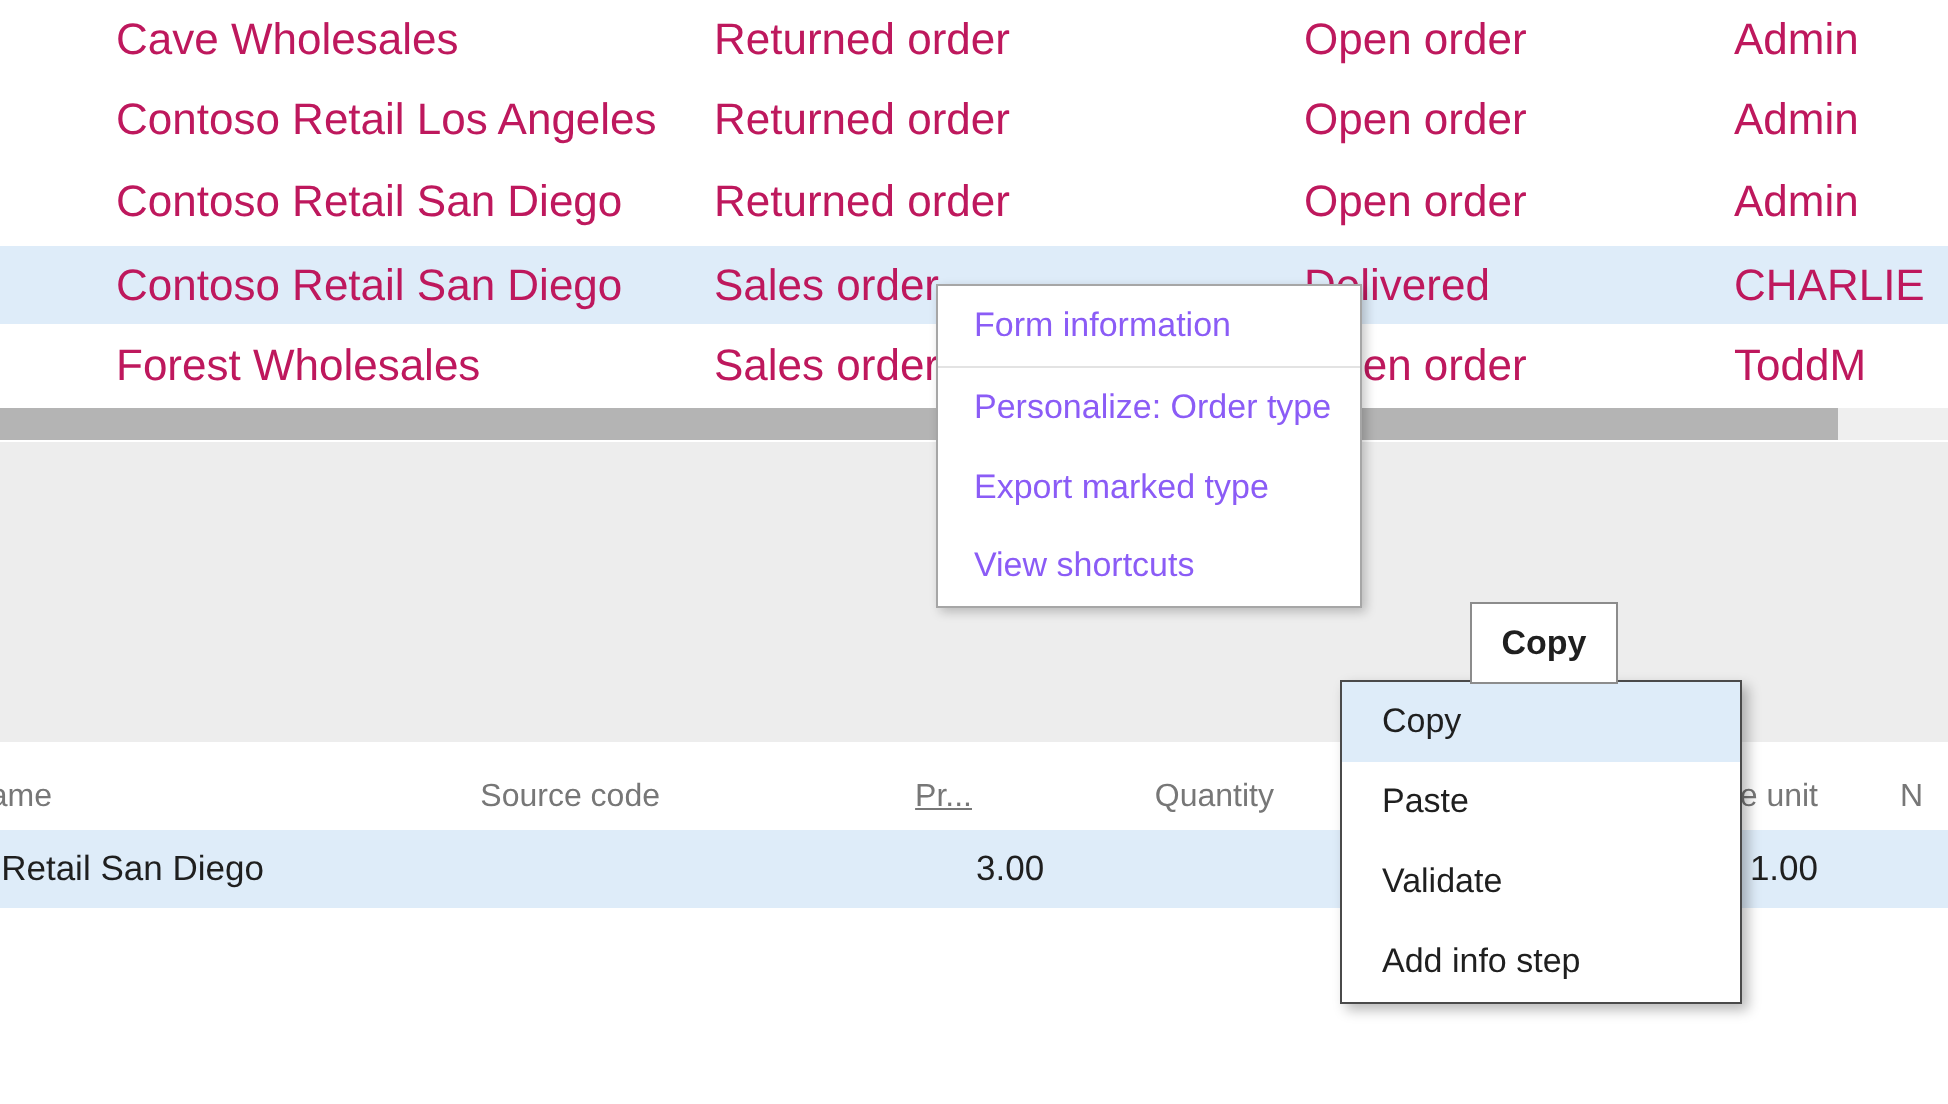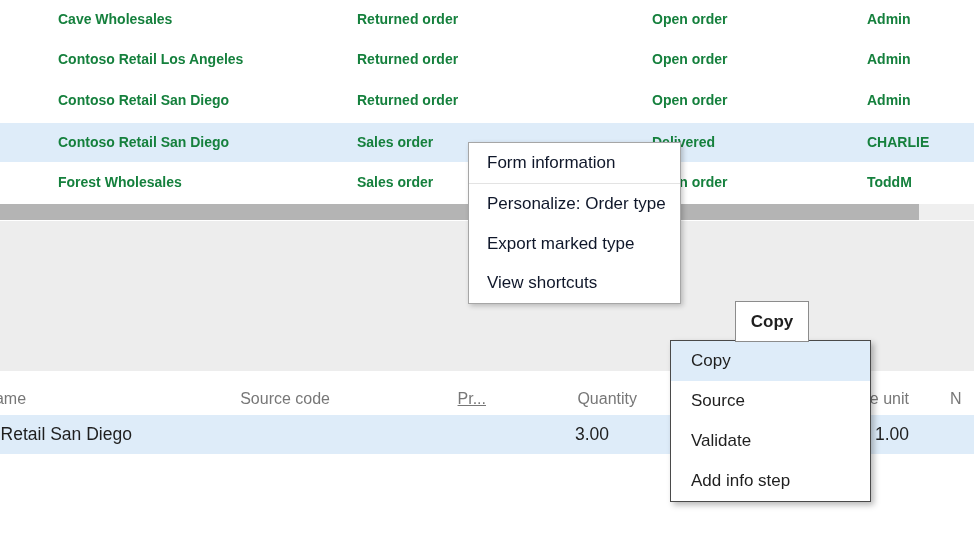--- a/index.html
+++ b/index.html
@@ -37,25 +37,24 @@
     display: block;
   }
   .grid-row.selected {
     background: #deecf9;
   }
   .cell {
     position: absolute;
     top: 0;
     height: 39px;
     line-height: 39px;
-    font-size: 14px;
-    color: #15803d;
-    white-space: nowrap;
-    overflow: hidden;
-    font-weight: bold;
+    font-size: 22px;
+    color: #be185d;
+    white-space: nowrap;
+    overflow: hidden;
   }
   .cell.c-name   { left: 58px;  width: 295px; }
   .cell.c-type   { left: 357px; width: 290px; }
   .cell.c-status { left: 652px; width: 205px; }
   .cell.c-user   { left: 867px; width: 107px; }
 
   
   #hscroll-track {
     position: absolute;
     left: 0; top: 204px;
@@ -136,39 +135,39 @@
     position: absolute;
     top: 0;
     height: 39px;
     line-height: 39px;
     font-size: 17.5px;
     color: #1f1f1f;
     white-space: nowrap;
     overflow: hidden;
   }
   .bcell.b-name { left: -14px; width: 250px; text-align: left; }
-  .bcell.b-qty  { left: 472px; width: 137px; text-align: right; }
+  .bcell.b-qty  { left: 488px; width: 137px; text-align: left; }
   .bcell.b-unit { left: 790px; width: 119px; text-align: right; }
 
   
   #menu-primary {
     position: absolute;
     left: 468px; top: 142px;
     width: 211px;
     background: #ffffff;
     border: 1px solid #a6a6a6;
     box-shadow: 2px 2px 5px rgba(0,0,0,0.22);
     z-index: 30;
   }
   #menu-primary .mi {
     height: 39.6px;
     line-height: 39.6px;
     padding-left: 18px;
     font-size: 17px;
-    color: #0f172a;
+    color: #8b5cf6;
     white-space: nowrap;
     overflow: hidden;
     cursor: default;
   }
   #menu-primary .mi.first { height: 40px; line-height: 40px; }
   #menu-primary .msep {
     height: 0;
     border-top: 1px solid #e3e3e3;
     margin: 0;
   }
@@ -289,18 +288,18 @@
     <div class="msep"></div>
     <div class="mi">Personalize: Order type</div>
     <div class="mi">Export marked type</div>
     <div class="mi">View shortcuts</div>
   </div>
 
   <div id="copy-tooltip">Copy</div>
 
   <div id="menu-secondary">
     <div class="mi hovered">Copy</div>
-    <div class="mi">Source</div>
+    <div class="mi">Paste</div>
     <div class="mi">Validate</div>
     <div class="mi">Add info step</div>
   </div>
 
 </div>
 
 </body></html>

